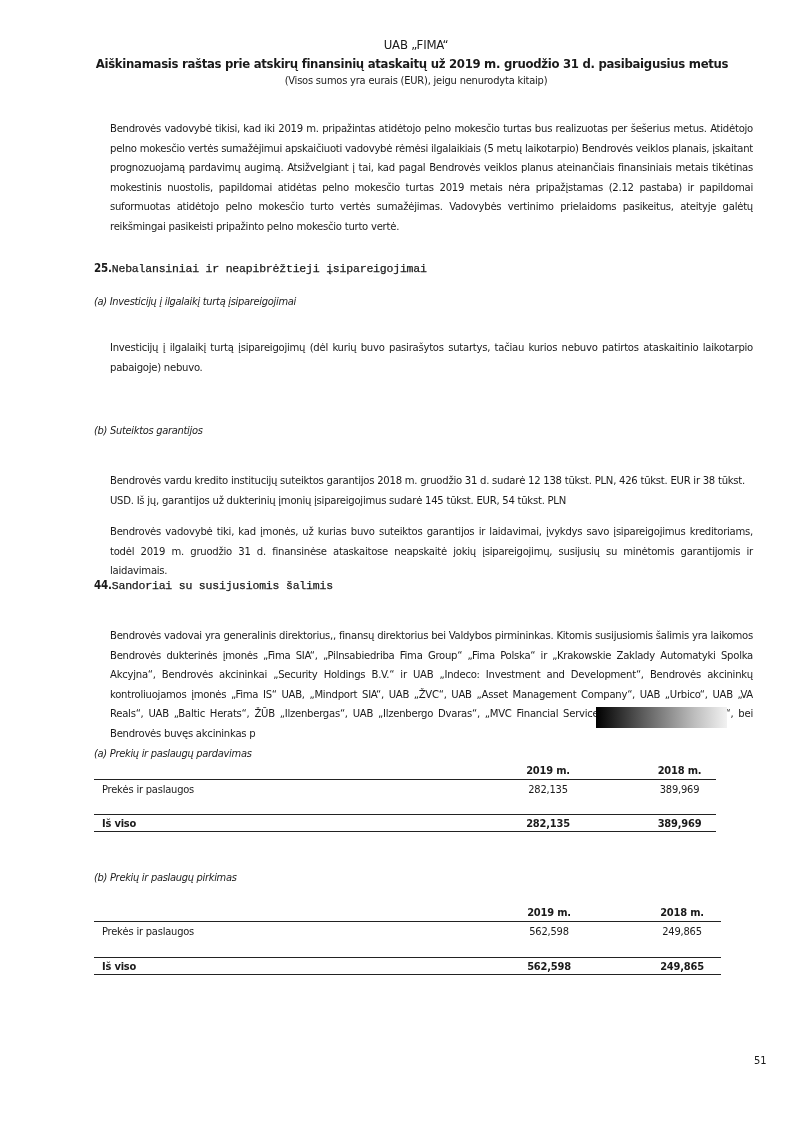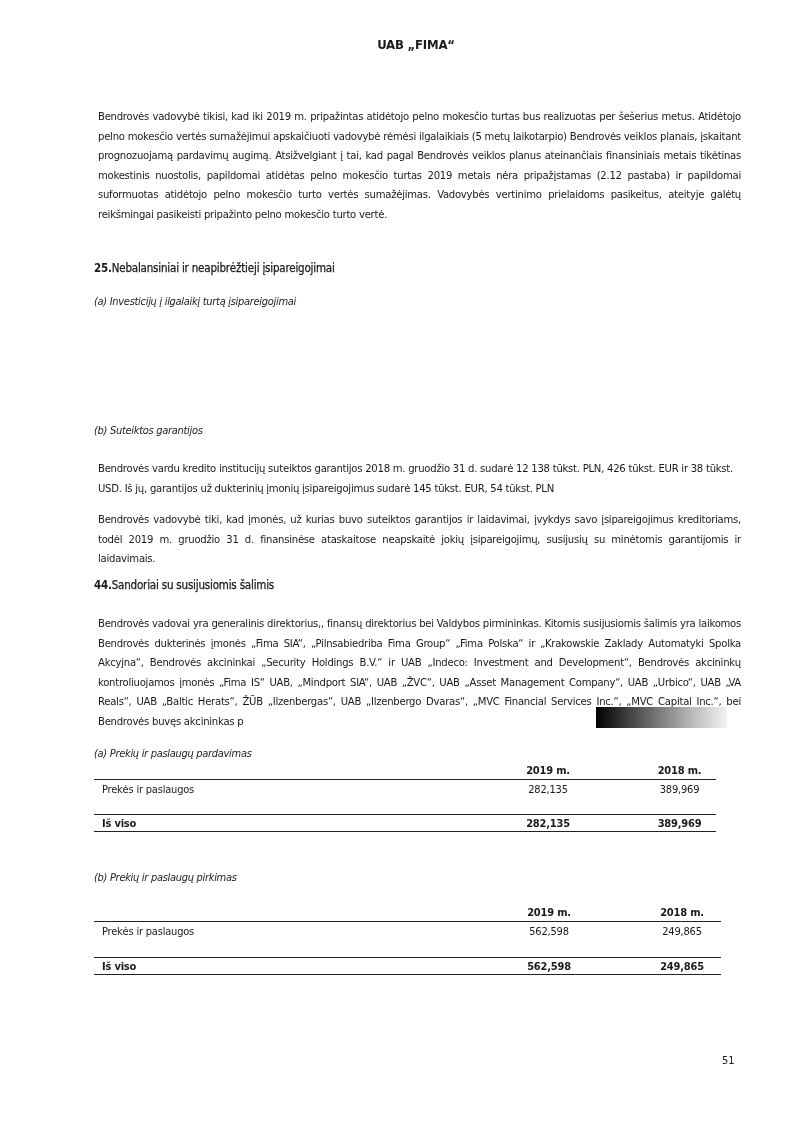--- a/index.html
+++ b/index.html
@@ -1,52 +1,55 @@
 <!DOCTYPE html>
 <html><head>
 <meta charset="utf-8">
 <style>
   html, body { margin: 0; padding: 0; background: #ffffff; }
   body { width: 794px; height: 1123px; position: relative; overflow: hidden;
          font-family: "DejaVu Sans Condensed", "Liberation Sans Narrow", "Liberation Sans", sans-serif; color: #1a1a1a; }
   .page { position: absolute; left: 0; top: 0; width: 794px; height: 1123px; }
   .hdr { position: absolute; left: 94px; width: 644px; text-align: center; }
-  .h1 { top: 37px; font-size: 13px; font-weight: bold; letter-spacing: -0.2px; }
+  .h1 { top: 37px; font-size: 13px; font-weight: normal; letter-spacing: -0.2px; }
   .h2 { top: 56px; font-size: 13px; font-weight: bold; letter-spacing: -0.3px; left: 80px; width: 664px; }
   .h3 { top: 74px; font-size: 11px; letter-spacing: -0.2px; }
   .para { position: absolute; left: 94px; width: 643px; font-size: 11.2px; line-height: 19.5px;
-          text-align: justify; letter-spacing: -0.25px; margin: 4px; }
+          text-align: justify; letter-spacing: -0.25px; margin: 16px; }
   .para.nojust { text-align: left; }
   .sec { position: absolute; left: 94px; font-size: 11.5px; font-weight: bold; letter-spacing: -0.2px; }
   .sec .num { }
-  .sec .title { font-weight: normal; -webkit-text-stroke: 0.25px #1a1a1a; }
+  .sec .title { font-weight: normal; font-family: Liberation Mono, monospace; -webkit-text-stroke: 0.25px #1a1a1a; }
   .sub { position: absolute; left: 94px; font-size: 11px; font-style: italic; letter-spacing: -0.3px; color: #222; }
   .redact { display: inline-block; position: absolute; left: 596px; top: 707px; width: 131px; height: 21px;
             background: linear-gradient(to right, #000000 0%, #5a5a5a 35%, #bdbdbd 75%, #f2f2f2 100%); }
   .tbl { position: absolute; left: 94px; font-size: 11px; letter-spacing: -0.2px; }
   .tbl .line { position: absolute; left: 0; height: 1px; background: #222; }
   .tbl .cell { position: absolute; white-space: nowrap; }
   .tbl .r { text-align: center; }
   .tbl .bold { font-weight: bold; }
-  .pgnum { position: absolute; left: 722px; top: 1054px; font-size: 11px; }
+  .pgnum { position: absolute; left: 754px; top: 1054px; font-size: 11px; }
 </style>
 </head>
 <body>
 
 <div class="page">
 
   <div class="hdr h1">UAB „FIMA“</div>
+  <div class="hdr h2">Aiškinamasis raštas prie atskirų finansinių ataskaitų už 2019 m. gruodžio 31 d. pasibaigusius metus</div>
+  <div class="hdr h3">(Visos sumos yra eurais (EUR), jeigu nenurodyta kitaip)</div>
 
   <p class="para" style="top:103px;">Bendrovės vadovybė tikisi, kad iki 2019 m. pripažintas atidėtojo pelno mokesčio turtas bus realizuotas per šešerius metus. Atidėtojo pelno mokesčio vertės sumažėjimui apskaičiuoti vadovybė rėmėsi ilgalaikiais (5 metų laikotarpio) Bendrovės veiklos planais, įskaitant prognozuojamą pardavimų augimą. Atsižvelgiant į tai, kad pagal Bendrovės veiklos planus ateinančiais finansiniais metais tikėtinas mokestinis nuostolis, papildomai atidėtas pelno mokesčio turtas 2019 metais nėra pripažįstamas (2.12 pastaba) ir papildomai suformuotas atidėtojo pelno mokesčio turto vertės sumažėjimas. Vadovybės vertinimo prielaidoms pasikeitus, ateityje galėtų reikšmingai pasikeisti pripažinto pelno mokesčio turto vertė.</p>
 
   <div class="sec" style="top:261px;">
     <span class="num">25.</span><span class="title">Nebalansiniai ir neapibrėžtieji įsipareigojimai</span>
   </div>
 
   <div class="sub" style="top:295px;">(a) Investicijų į ilgalaikį turtą įsipareigojimai</div>
+  <p class="para" style="top:322px;">Investicijų į ilgalaikį turtą įsipareigojimų (dėl kurių buvo pasirašytos sutartys, tačiau kurios nebuvo patirtos ataskaitinio laikotarpio pabaigoje) nebuvo.</p>
 
   <div class="sub" style="top:376px;margin-top:48px;">(b) Suteiktos garantijos</div>
   <p class="para nojust" style="top:455px;">Bendrovės vardu kredito institucijų suteiktos garantijos 2018 m. gruodžio 31 d. sudarė 12 138 tūkst. PLN, 426 tūkst. EUR ir 38 tūkst. USD. Iš jų, garantijos už dukterinių įmonių įsipareigojimus sudarė  145 tūkst. EUR, 54 tūkst. PLN</p>
   <p class="para" style="top:506px;">Bendrovės vadovybė tiki, kad įmonės, už kurias buvo suteiktos garantijos ir laidavimai, įvykdys savo įsipareigojimus kreditoriams, todėl 2019 m. gruodžio 31 d. finansinėse ataskaitose neapskaitė jokių įsipareigojimų, susijusių su minėtomis garantijomis ir laidavimais.</p>
 
   <div class="sec" style="top:578px;">
     <span class="num">44.</span><span class="title">Sandoriai su susijusiomis šalimis</span>
   </div>
 
   <p class="para" style="top:610px; text-align-last: left;">Bendrovės vadovai yra generalinis direktorius,, finansų direktorius bei Valdybos pirmininkas. Kitomis susijusiomis šalimis yra laikomos Bendrovės dukterinės įmonės „Fima SIA“, „Pilnsabiedriba Fima Group“ „Fima Polska“ ir „Krakowskie Zaklady Automatyki Spolka Akcyjna“, Bendrovės akcininkai „Security Holdings B.V.“ ir UAB „Indeco: Investment and Development“, Bendrovės akcininkų kontroliuojamos įmonės „Fima IS“ UAB, „Mindport SIA“, UAB „ŽVC“, UAB „Asset Management Company“, UAB „Urbico“, UAB „VA Reals“, UAB „Baltic Herats“, ŽŪB „Ilzenbergas“, UAB „Ilzenbergo Dvaras“, „MVC Financial Services Inc.“, „MVC Capital Inc.“, bei Bendrovės buvęs akcininkas p</p>

